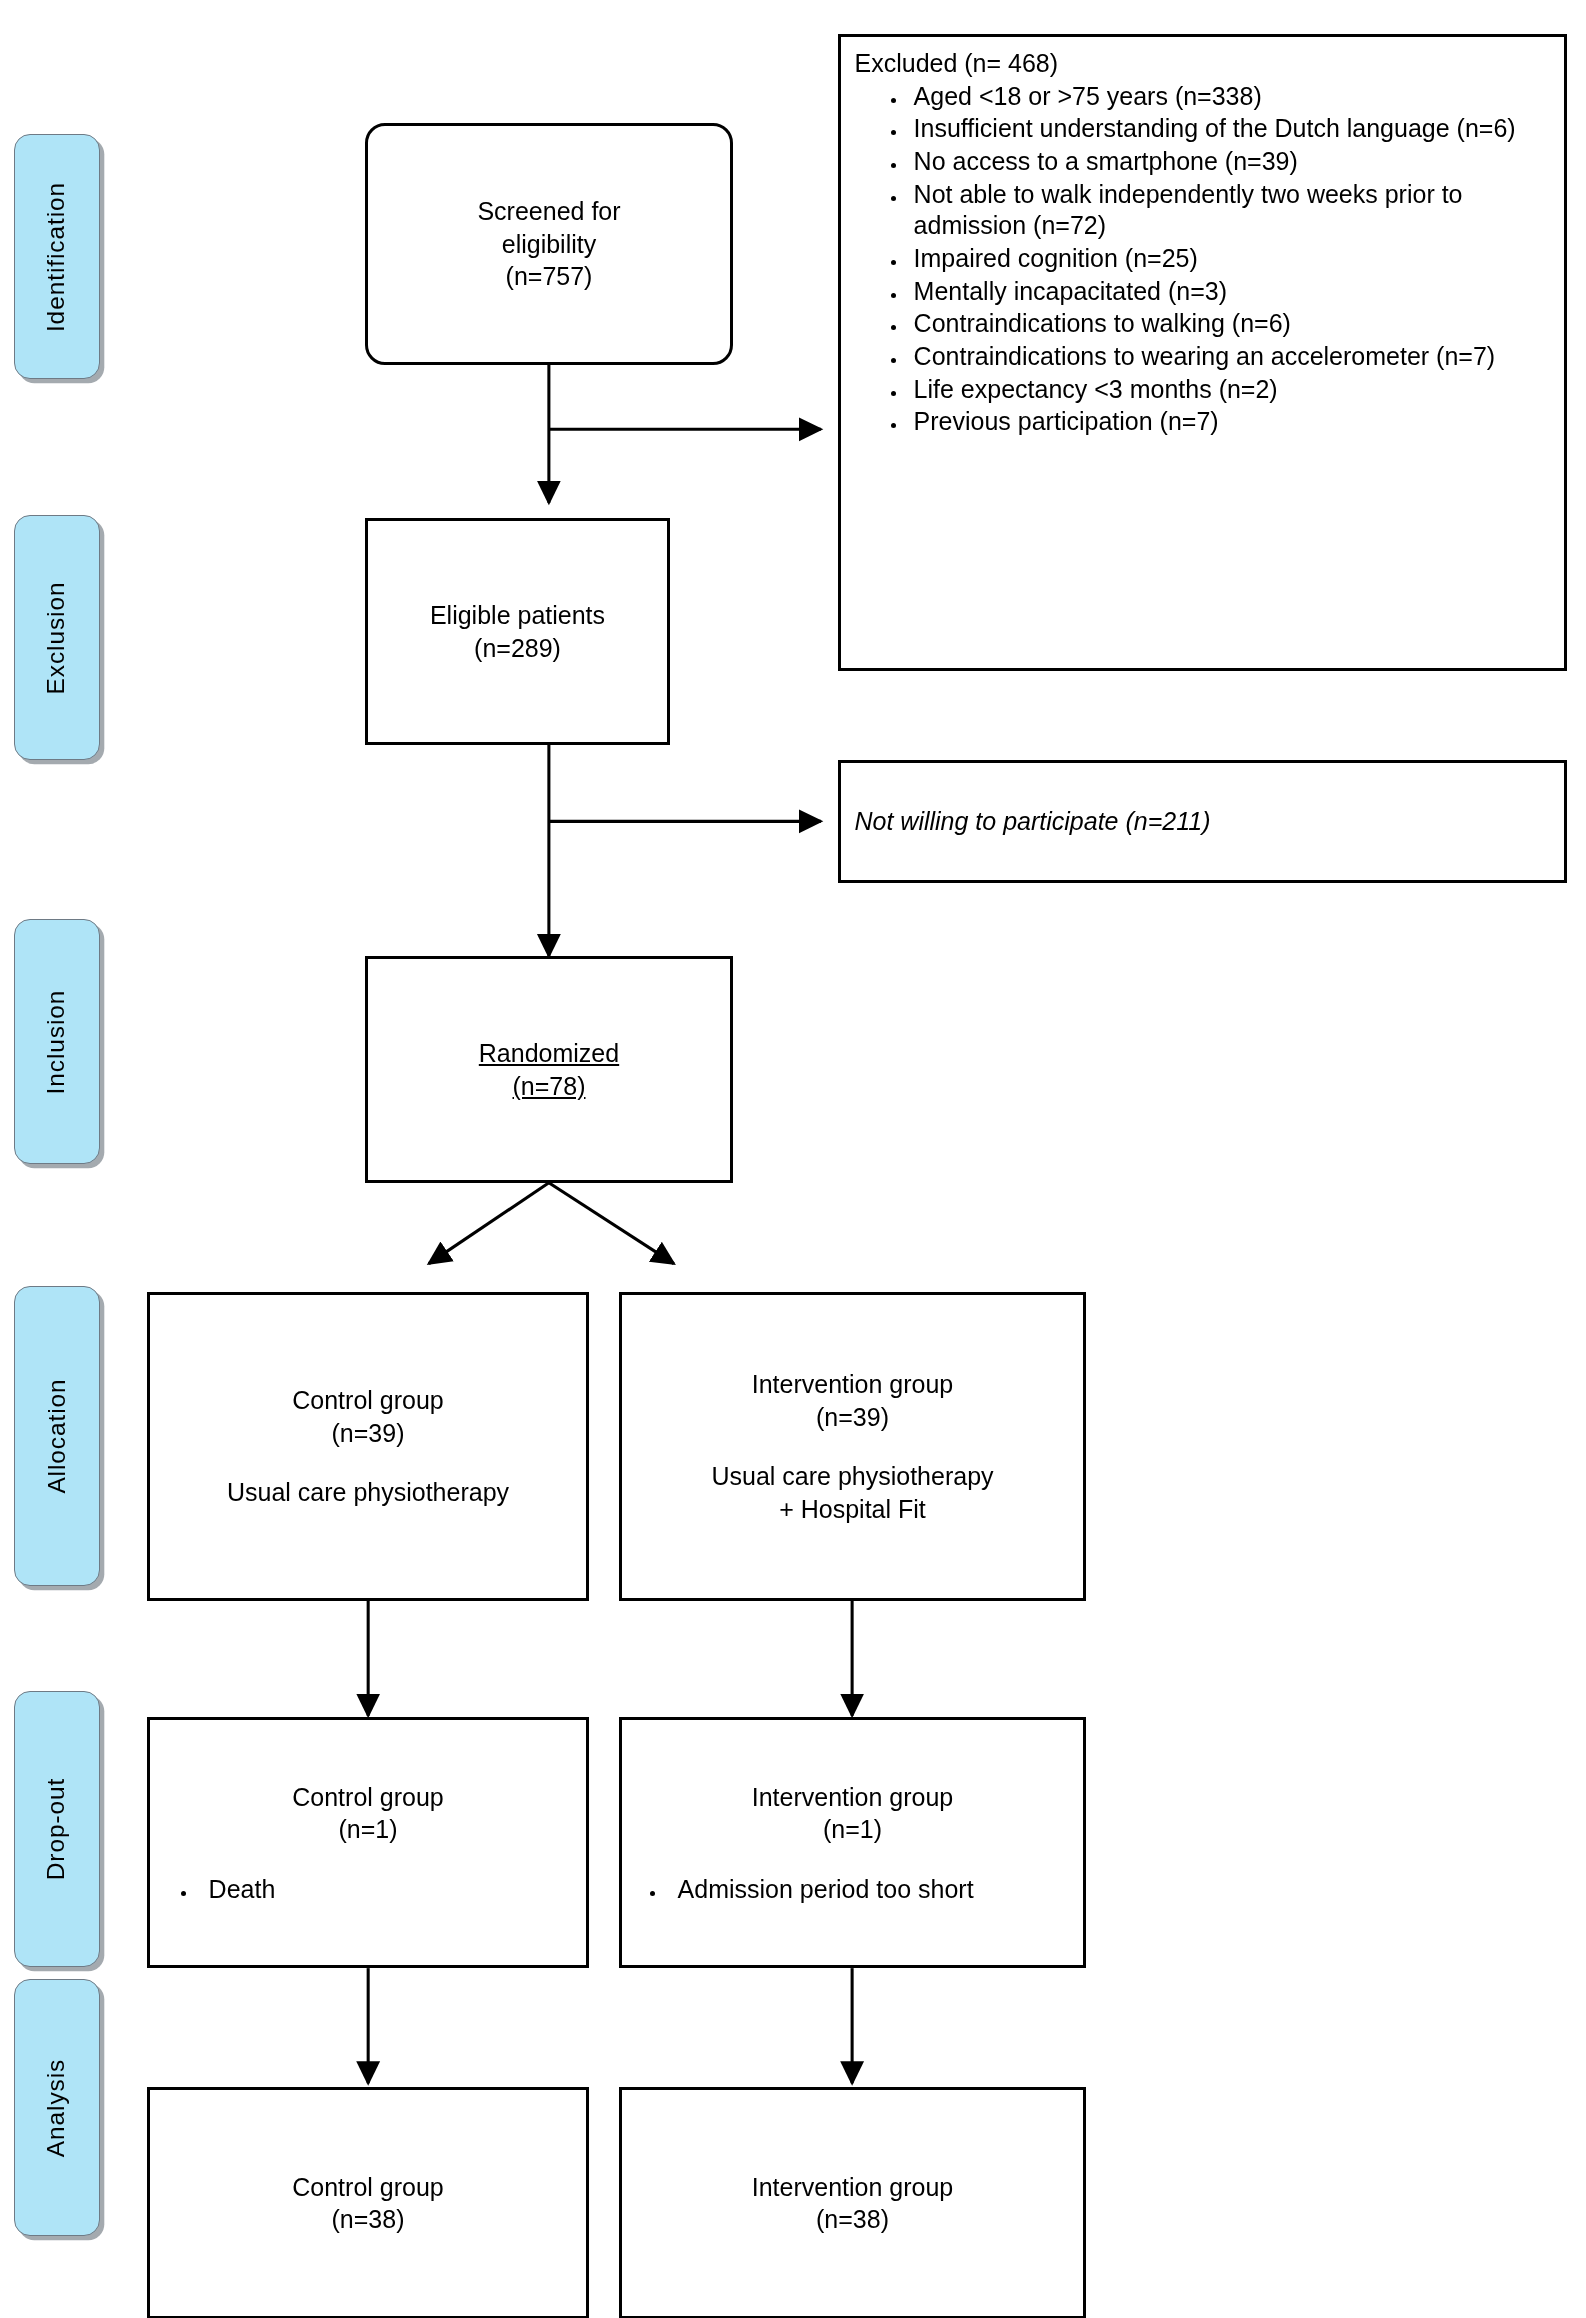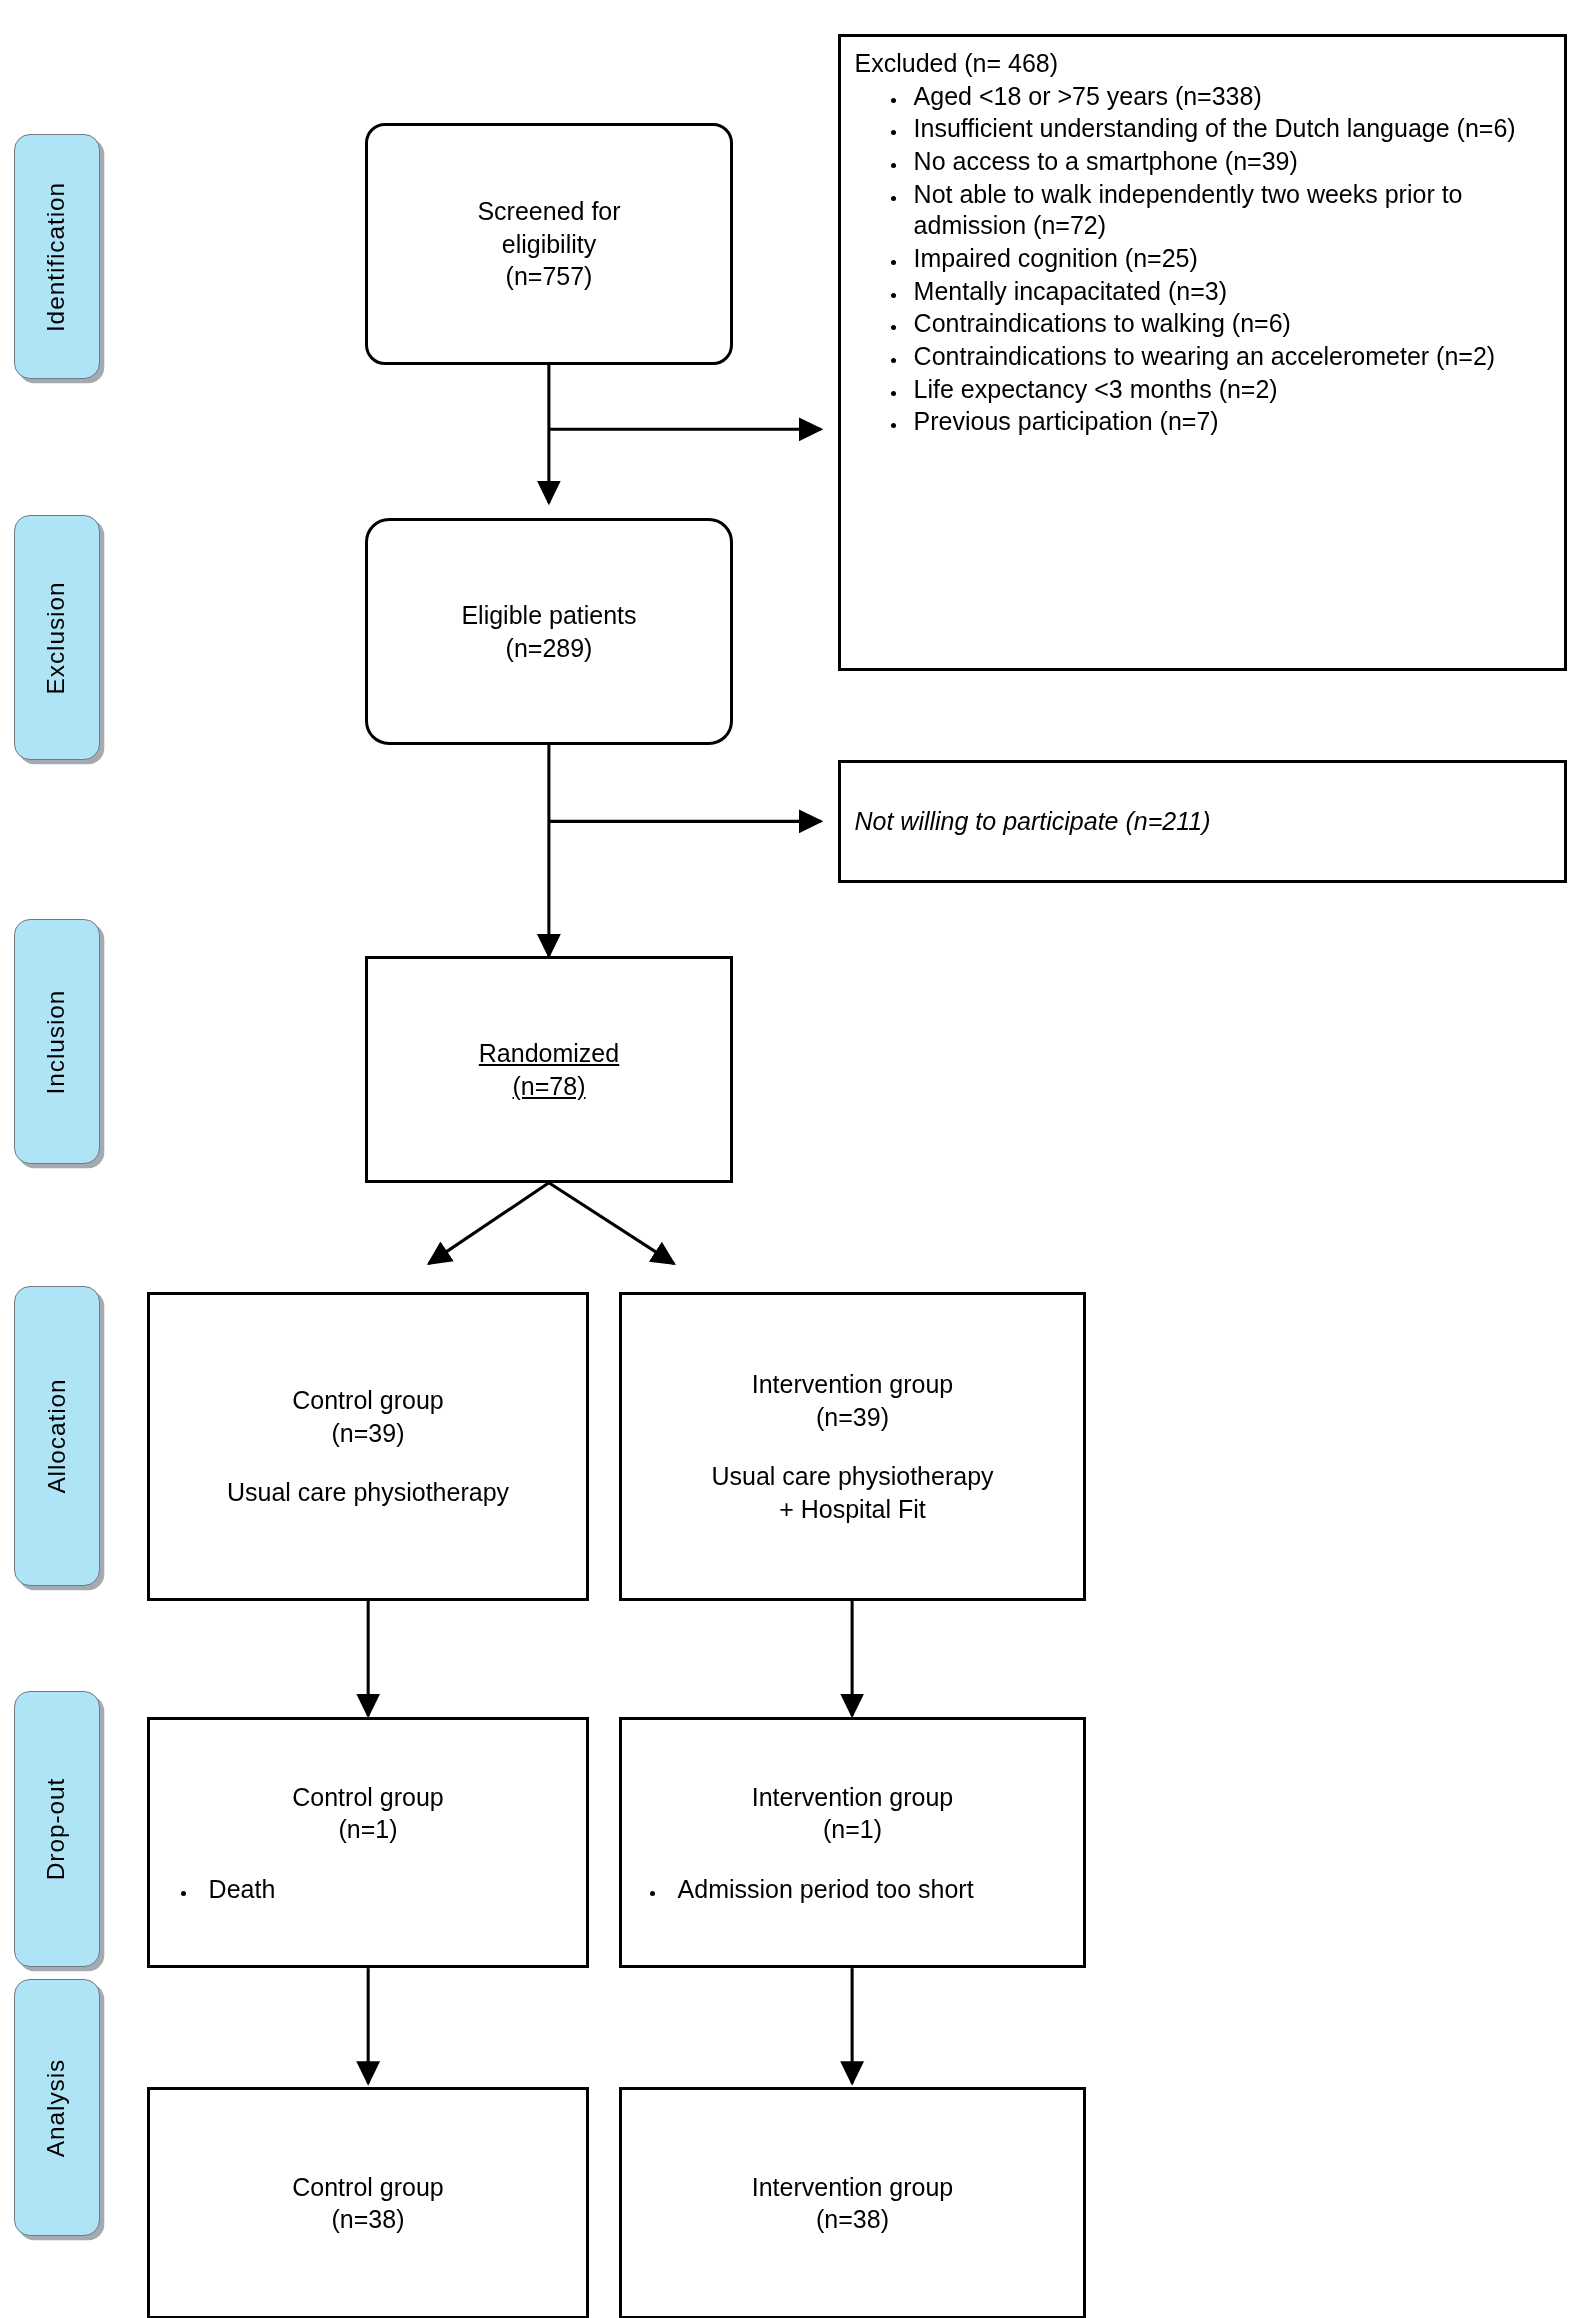--- a/index.html
+++ b/index.html
@@ -180,27 +180,27 @@
   <div class="fbox topleftpad" style="left:838px; top:34px; width:729px; height:637px;">
     <div class="excl-title">Excluded (n= 468)</div>
     <ul class="excl-list">
       <li>Aged &lt;18 or &gt;75 years (n=338)</li>
       <li>Insufficient understanding of the Dutch language (n=6)</li>
       <li>No access to a smartphone (n=39)</li>
       <li>Not able to walk independently two weeks prior to admission (n=72)</li>
       <li>Impaired cognition (n=25)</li>
       <li>Mentally incapacitated (n=3)</li>
       <li>Contraindications to walking (n=6)</li>
-      <li>Contraindications to wearing an accelerometer (n=2)</li>
+      <li>Contraindications to wearing an accelerometer (n=7)</li>
       <li>Life expectancy &lt;3 months (n=2)</li>
       <li>Previous participation (n=7)</li>
     </ul>
   </div>
 
-  <div class="fbox" style="left:365px; top:518px; width:368px; height:227px;border-radius:24px;">
+  <div class="fbox" style="left:365px; top:518px; width:305px; height:227px;">
     <span class="ln rowtext">Eligible patients</span>
     <span class="ln rowtext">(n=289)</span>
   </div>
 
   <div class="fbox topleftpad" style="left:838px; top:760px; width:729px; height:123px; justify-content:center;font-style:italic;">
     <span class="ln rowtext-left">Not willing to participate (n=211)</span>
   </div>
 
   <div class="fbox" style="left:365px; top:956px; width:368px; height:227px;text-decoration:underline;">
     <span class="ln rowtext">Randomized</span>

